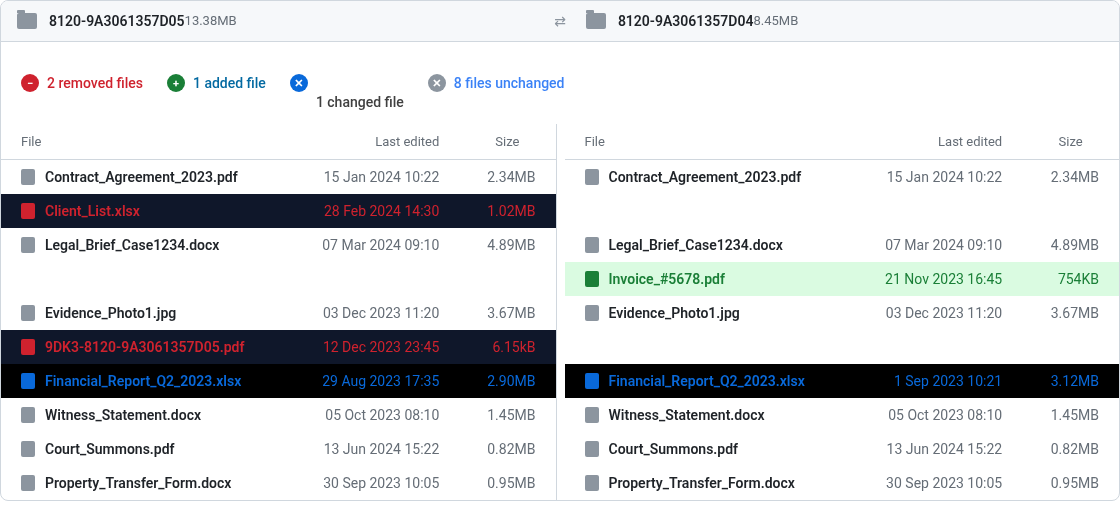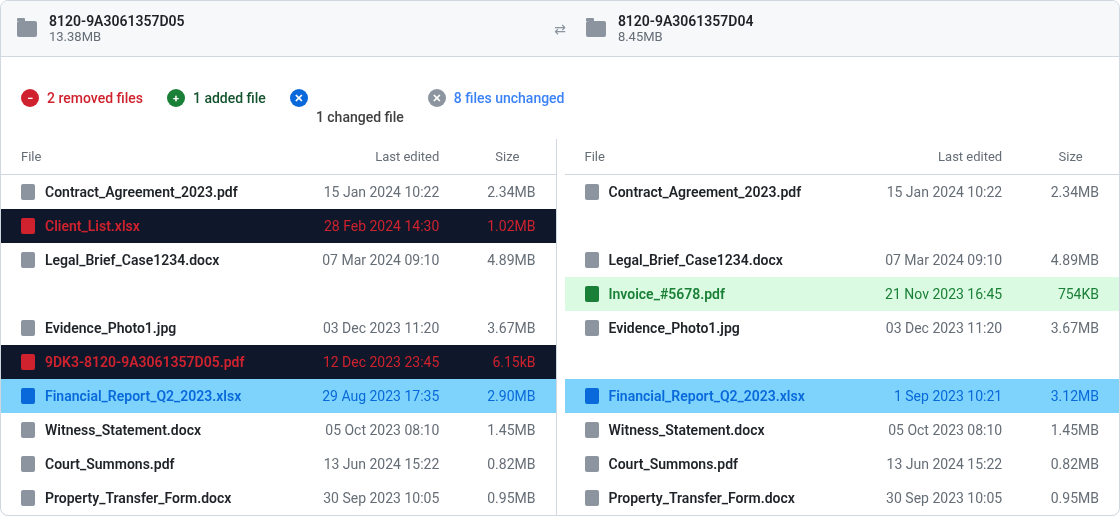--- a/index.html
+++ b/index.html
@@ -2,52 +2,52 @@
 <html><head>
 <meta charset="utf-8">
 <style>
 * { box-sizing: border-box; margin: 0; padding: 0; }
 body { font-family: -apple-system, BlinkMacSystemFont, "Segoe UI", Roboto, sans-serif; font-size: 14px; color: #1f2328; background: #fff; width: 1120px; }
 .container { border: 1px solid #d0d7de; border-radius: 8px; overflow: hidden; }
 .header { display: flex; align-items: center; background: #f6f8fa; padding: 12px 16px; border-bottom: 1px solid #d0d7de; }
 .folder-block { display: flex; align-items: center; gap: 12px; flex: 1; }
 .folder-icon { width: 20px; height: 16px; background: #8c959f; border-radius: 2px; position: relative; }
 .folder-icon::before { content: ""; position: absolute; top: -3px; left: 0; width: 8px; height: 3px; background: #8c959f; border-radius: 1px 1px 0 0; }
-.folder-info { display: flex; flex-direction: column; }
+.folder-info { display: flex; flex-direction: row; }
 .folder-name { font-weight: 600; font-size: 14px; }
 .folder-size { font-size: 13px; color: #656d76; }
 .swap-icon { color: #8c959f; padding: 0 20px; font-size: 14px; }
 .summary { display: flex; gap: 24px; padding: 14px 20px; align-items: center; }
 .summary-item { display: flex; align-items: center; gap: 8px; font-size: 14px; font-weight: 500; }
 .badge { width: 18px; height: 18px; border-radius: 50%; display: inline-flex; align-items: center; justify-content: center; font-size: 11px; font-weight: bold; color: #fff; }
 .badge-removed { background: #cf222e; }
 .badge-added { background: #1a7f37; }
 .badge-changed { background: #0969da; }
 .badge-unchanged { background: #8c959f; }
 .txt-removed { color: #cf222e; }
-.txt-added { color: #14532d; }
+.txt-added { color: #0369a1; }
 .txt-changed { color: #404040; margin-top: 38px; }
 .txt-unchanged { color: #3b82f6; }
 .panels { display: flex; gap: 8px; }
 .panel { flex: 1; }
 .panel-left { border-right: 1px solid #d0d7de; }
 table { width: 100%; border-collapse: collapse; }
 thead th { text-align: left; font-weight: 400; font-size: 13px; color: #656d76; padding: 10px 20px; border-bottom: 1px solid #d0d7de; }
 thead th.date-col { text-align: right; }
 thead th.size-col { text-align: center; }
 tbody td { padding: 9px 20px; font-size: 14px; vertical-align: middle; }
 tbody td.name-cell { display: flex; align-items: center; gap: 10px; font-weight: 600; }
 tbody td.date-cell { text-align: right; color: #656d76; }
 tbody td.size-cell { text-align: right; color: #656d76; }
 tr.empty td { height: 34px; }
 tr.removed { background: #0f172a; }
 tr.removed td { color: #cf222e; }
 tr.added { background: #dafbe1; margin-top: 12px; }
 tr.added td { color: #1a7f37; }
-tr.changed { background: #7dd3fc; }
+tr.changed { background: #000000; }
 tr.changed td { color: #0969da; }
 .file-icon { width: 14px; height: 16px; border-radius: 2px; display: inline-block; flex-shrink: 0; }
 .ficon-normal { background: #8c959f; }
 .ficon-removed { background: #cf222e; }
 .ficon-added { background: #1a7f37; }
 .ficon-changed { background: #0969da; }
 </style>
 </head>
 <body>
 

